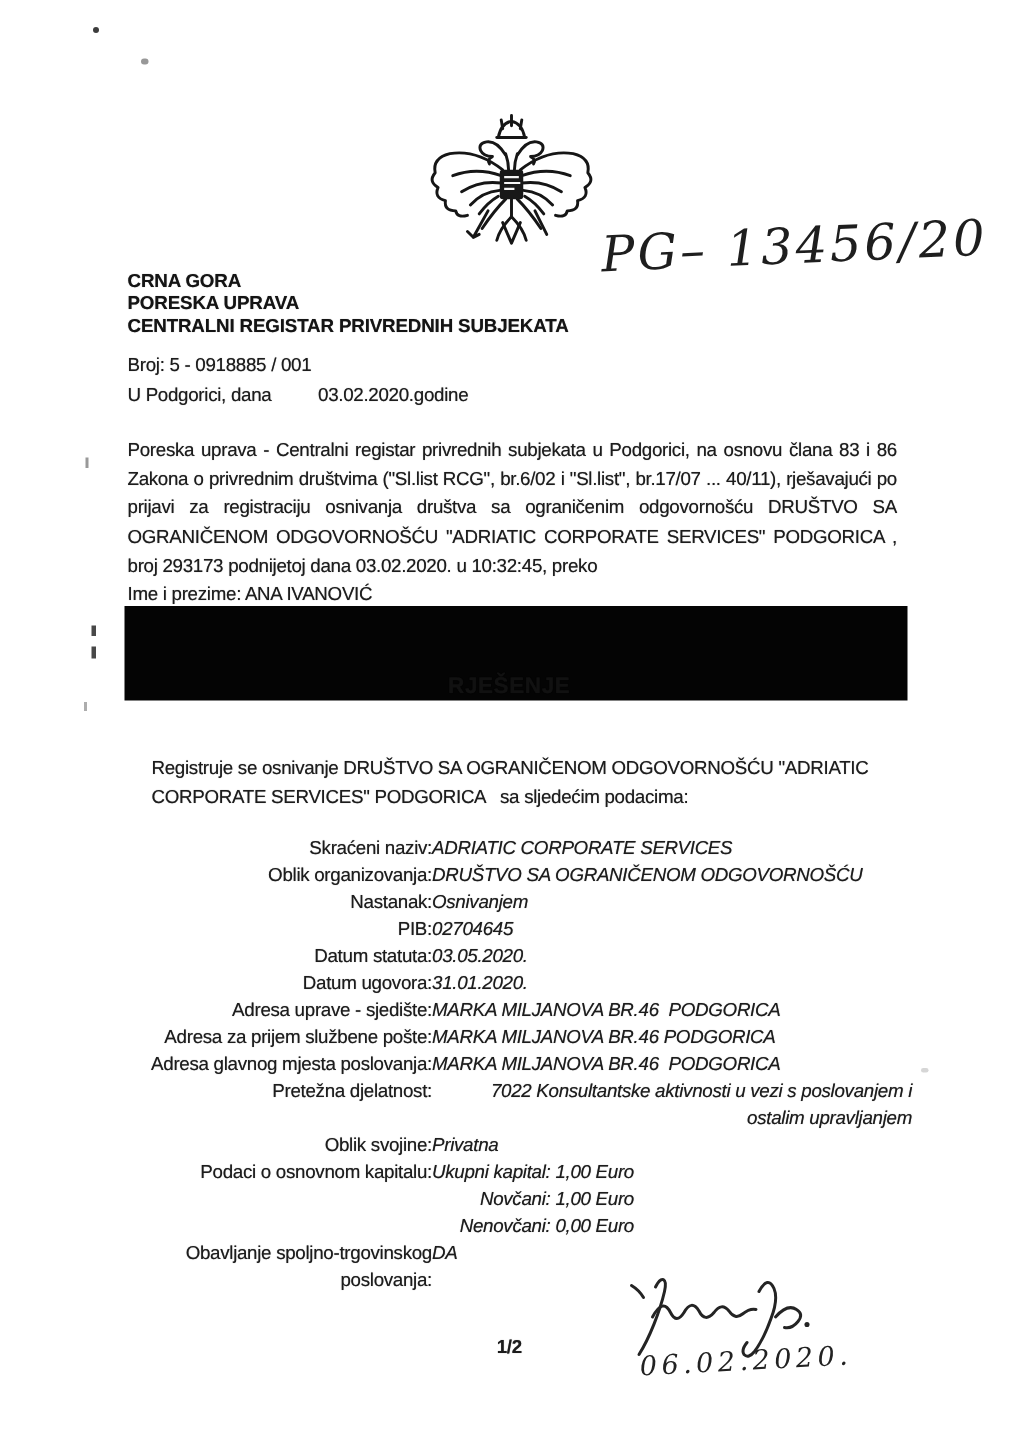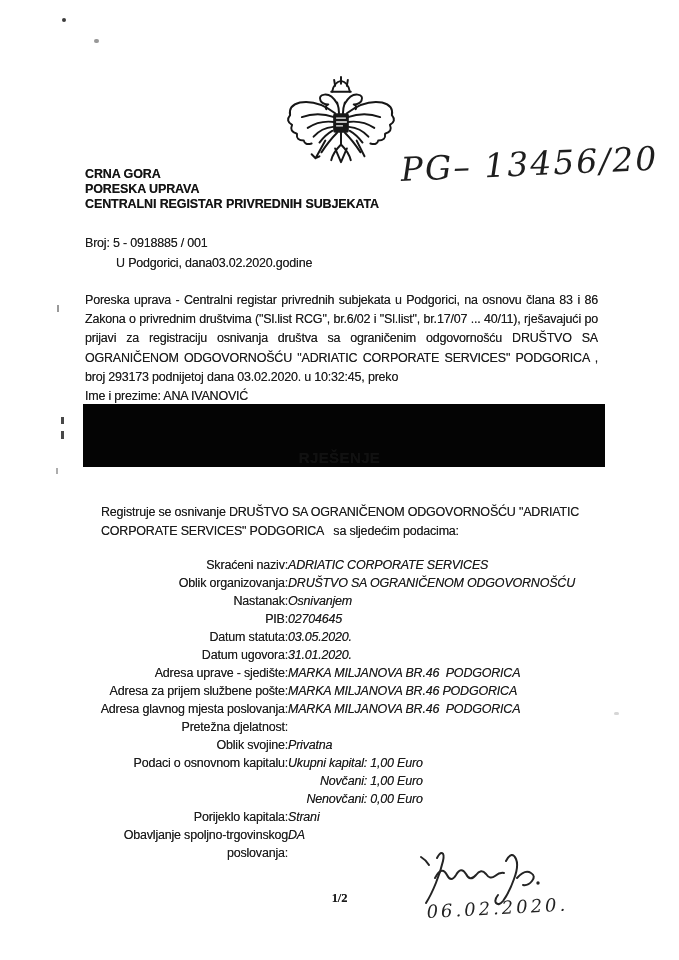--- a/index.html
+++ b/index.html
@@ -10,39 +10,39 @@
     margin:0 auto;
     overflow:hidden;
     font-family:"Liberation Sans", sans-serif;
     color:#1c1c1c;
     letter-spacing:-0.2px;
   }
   .scantext{ text-shadow:0 0 0.5px rgba(25,25,25,0.65); }
 
   
   .agency-block{
-    position:absolute;left:85px;top:167px;
+    position:absolute;left:85px;top:180px;
     font-weight:bold;font-size:12.5px;line-height:15px;
     color:#141414;letter-spacing:-0.1px;
   }
   .coa{ position:absolute;left:282px;top:76px;width:118px;height:92px; }
 
   .case-number{
     position:absolute;left:400px;top:150px;width:240px;
     font-family:"DejaVu Serif", serif;font-style:italic;
     font-size:33px;color:#1e1e1e;letter-spacing:2px;
     transform:rotate(-2.5deg);transform-origin:left top;
     white-space:nowrap;
   }
 
   .ref-block{
     position:absolute;left:85px;top:233px;
     font-size:12.5px;line-height:20px;
   }
-  .ref-place-row .ref-place{ display:inline-block;width:127px;text-align:right; }
+  .ref-place-row .ref-place{ display:inline-block;width:127px; }
 
   .intro-para{
     position:absolute;left:85px;top:291px;width:513px;
     font-size:12.5px;line-height:19.2px;text-align:justify;
   }
 
   .submitter-line{
     position:absolute;left:85px;top:389px;width:513px;
     font-size:12.5px;
   }
@@ -67,21 +67,21 @@
     position:absolute;left:95px;top:556px;width:520px;
     font-size:12.5px;line-height:18px;text-align:right;
   }
   .field-row{ display:flex;align-items:flex-start; }
   .field-label{ flex:0 0 193px;white-space:nowrap; }
   .field-label.wrap{ white-space:normal; }
   .field-value{ max-width:320px;white-space:pre-wrap;font-style:italic; }
 
   .page-number{
     position:absolute;left:0;top:891px;width:679px;
-    text-align:center;font-size:12.5px;font-weight:600;font-family:Liberation Serif, serif;
+    text-align:center;font-size:12.5px;font-weight:600;
   }
 
   .signature{ position:absolute;left:418px;top:840px;width:152px;height:74px; }
   .signature-date{
     position:absolute;left:426px;top:901px;
     font-family:"DejaVu Serif", serif;font-style:italic;
     font-size:18px;letter-spacing:3px;color:#222;
     transform:rotate(-3deg);transform-origin:left top;
     white-space:nowrap;
   }
@@ -190,34 +190,31 @@
     <div class="field-row">
       <div class="field-label">Adresa za prijem službene pošte:</div>
       <div class="field-value">MARKA MILJANOVA BR.46 PODGORICA</div>
     </div>
     <div class="field-row">
       <div class="field-label">Adresa glavnog mjesta poslovanja:</div>
       <div class="field-value">MARKA MILJANOVA BR.46  PODGORICA</div>
     </div>
     <div class="field-row">
       <div class="field-label">Pretežna djelatnost:</div>
+      <div class="field-value">7022 Konsultantske aktivnosti u vezi s poslovanjem i ostalim upravljanjem</div>
     </div>
     <div class="field-row">
       <div class="field-label">Oblik svojine:</div>
       <div class="field-value">Privatna</div>
     </div>
     <div class="field-row">
       <div class="field-label">Podaci o osnovnom kapitalu:</div>
       <div class="field-value">Ukupni kapital: 1,00 Euro
 Novčani: 1,00 Euro
 Nenovčani: 0,00 Euro</div>
-    </div>
-    <div class="field-row">
-      <div class="field-label">Porijeklo kapitala:</div>
-      <div class="field-value">Strani</div>
     </div>
     <div class="field-row">
       <div class="field-label wrap">Obavljanje spoljno-trgovinskog poslovanja:</div>
       <div class="field-value">DA</div>
     </div>
   </div>
 
   <div class="page-number scantext">1/2</div>
 
   <svg class="signature" viewBox="0 0 152 74">

